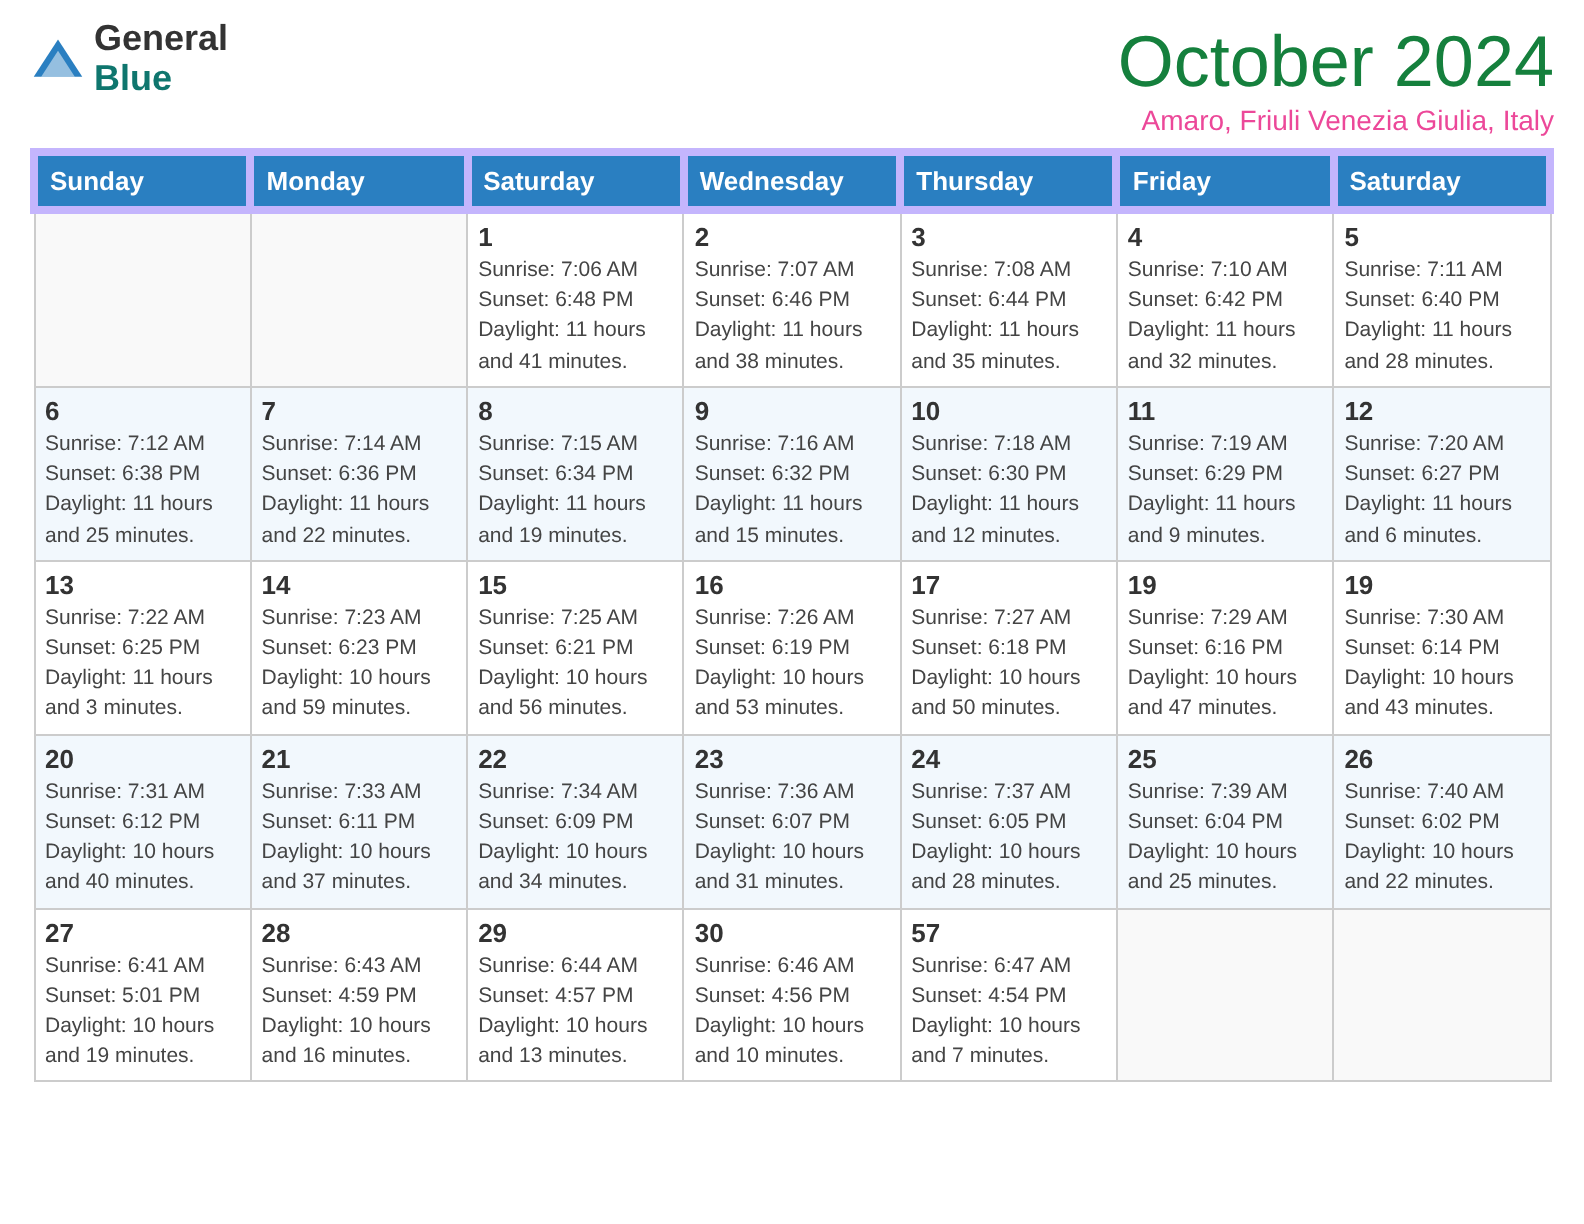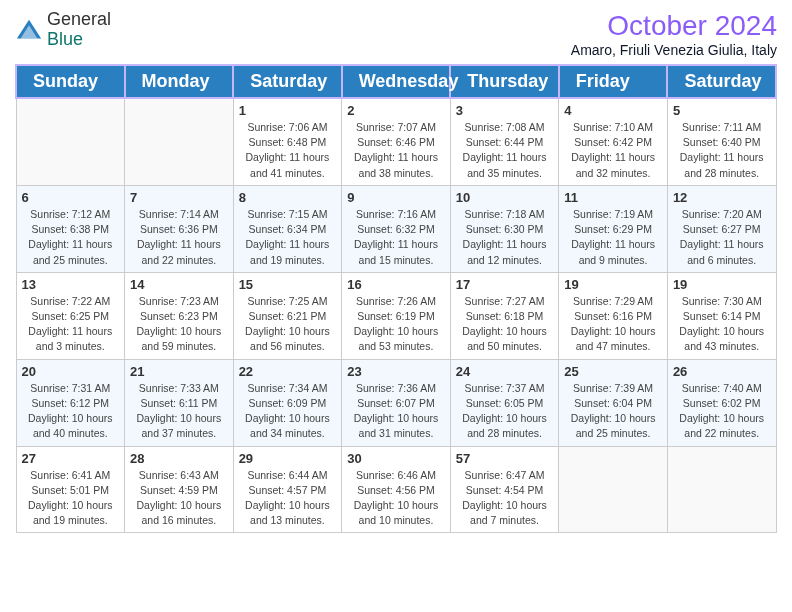--- a/index.html
+++ b/index.html
@@ -16,53 +16,53 @@
       align-items: flex-start;
       margin-bottom: 6px;
     }
     .logo {
       display: flex;
       align-items: center;
       gap: 4px;
     }
     .logo-text {
       font-size: 18px;
-      font-weight: normal;
+      font-weight: bold;
       line-height: 1.1;
     }
     .logo-text .general { color: #333; }
     .logo-text .blue { color: #0f766e; }
     .logo-icon {
       width: 28px;
       height: 28px;
     }
     .title-block {
       text-align: right;
     }
     .month-title {
-      font-size: 28px;
-      color: #8b5cf6;
+      font-size: 36px;
+      color: #15803d;
       font-weight: 300;
     }
     .subtitle {
       font-size: 14px;
-      color: #0f172a;
+      color: #ec4899;
     }
     table {
       width: 100%;
       border-collapse: collapse;
       table-layout: fixed;
     }
     th {
       background-color: #2a7fc1;
       color: white;
       text-align: left;
-      padding: 5px 16px;
-      font-size: 18px;
-      border: 2px solid #c4b5fd;
+      padding: 5px 6px;
+      font-size: 13px;
+      border: 4px solid #c4b5fd;
     }
     td {
       border: 1px solid #ccc;
       vertical-align: top;
       padding: 4px 5px;
       font-size: 10.5px;
       color: #333;
       height: 82px;
     }
     td.empty {
@@ -70,21 +70,20 @@
     }
     .day-num {
       font-size: 13px;
       font-weight: bold;
       display: block;
       margin-bottom: 2px;
     }
     .day-info {
       line-height: 1.45;
       color: #444;
-      text-align: center;
     }
     tr:nth-child(odd) td { background-color: #ffffff; }
     tr:nth-child(even) td { background-color: #f2f8fd; }
     td.empty { background-color: #f9f9f9 !important; }
   </style>
 </head>
 <body>
 
 <div class="header">
   <div class="logo">

